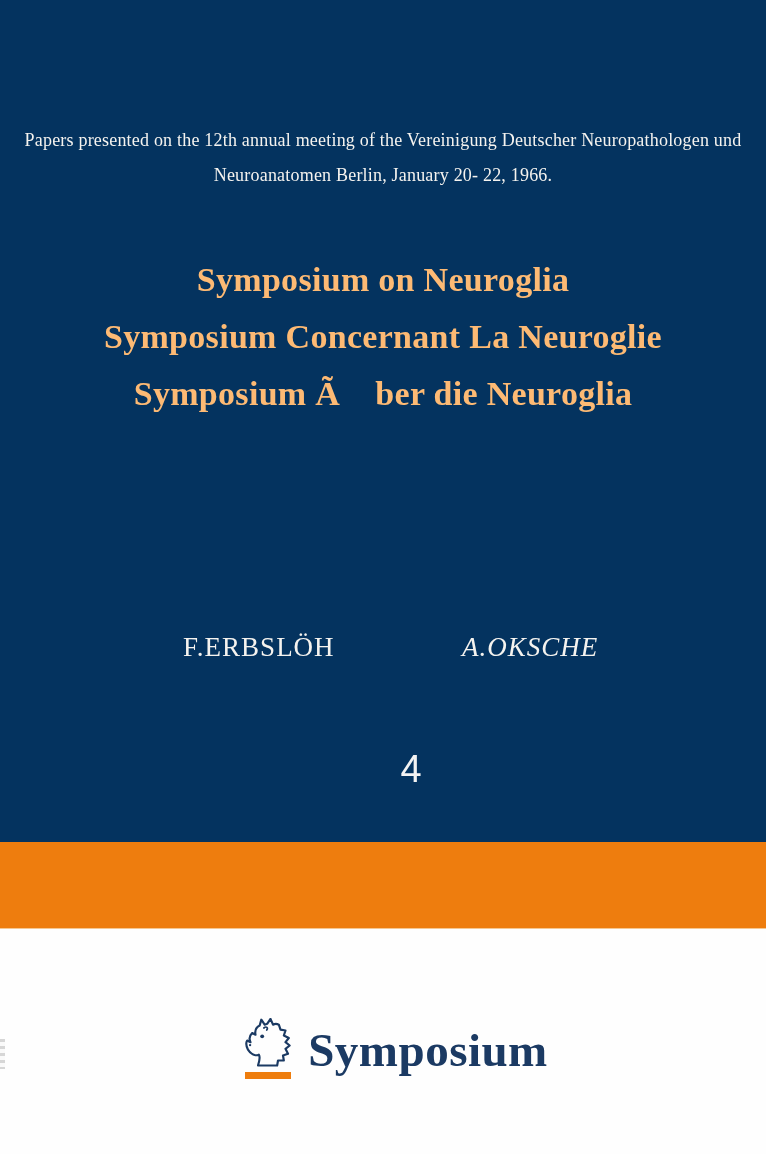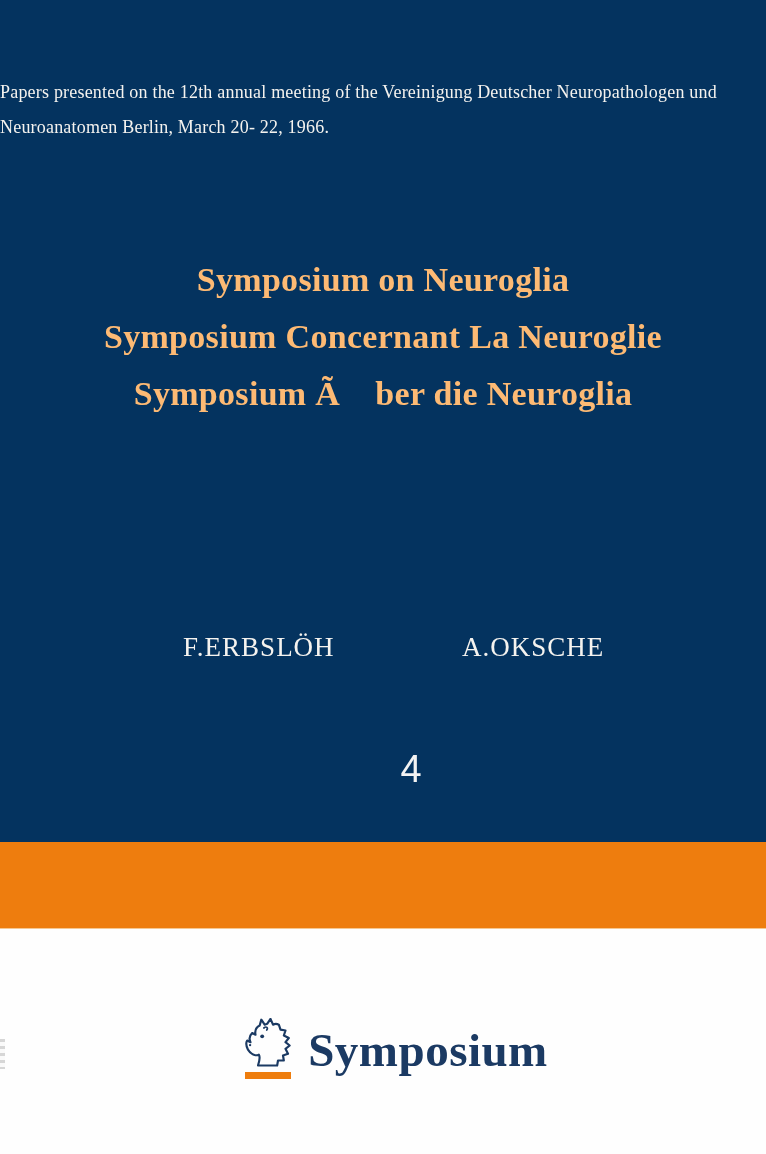--- a/index.html
+++ b/index.html
@@ -15,42 +15,42 @@
     width:766px;height:1154px;
     overflow:hidden;
     font-family:"Liberation Serif", serif;
   }
   
   .navy{
     position:absolute;top:0;left:0;width:766px;height:842px;
     background:var(--navy);
   }
   .note{
-    position:absolute;left:0;right:0;
+    position:absolute;left:0;right:0;text-align:center;
     color:var(--text-white);
-    font-size:18px;line-height:1;letter-spacing:0.2px;
+    font-size:18px;line-height:1;letter-spacing:0.2px;margin-top:48px;
   }
   .note1{top:83px;}
   .note2{top:118px;}
   .title{
     position:absolute;left:0;right:0;text-align:center;
     color:#fdba74;
     font-size:34px;font-weight:bold;line-height:1;letter-spacing:0.3px;
   }
   .t1{top:263px;}
   .t2{top:320px;}
   .t3{top:377px;}
   .authors{position:absolute;top:0;left:0;width:100%;height:100%;}
   .author{
     position:absolute;top:634px;
     color:var(--text-white);
     font-size:27px;line-height:1;letter-spacing:1px;font-weight:normal;
   }
   .a1{left:183px;}
-  .a2{left:462px;}
+  .a2{left:462px;font-style:italic;}
   .volume{
     position:absolute;top:750px;left:0;right:0;
     padding-left:56px;text-align:center;
     color:#f3f3f3;
     font-family:"Liberation Sans", sans-serif;
     font-size:38px;line-height:1;font-weight:normal;
   }
   
   .band{
     position:absolute;top:842px;left:0;width:766px;height:87px;
@@ -88,21 +88,21 @@
     font-size:47px;font-weight:bold;line-height:1;letter-spacing:0.5px;
   }
 </style>
 </head>
 <body>
 
 <div class="cover">
 
   <section class="navy">
     <p class="note note1">Papers presented on the 12th annual meeting of the Vereinigung Deutscher Neuropathologen und</p>
-    <p class="note note2">Neuroanatomen Berlin, March 20- 22, 1966.</p>
+    <p class="note note2">Neuroanatomen Berlin, January 20- 22, 1966.</p>
 
     <h1 class="title t1">Symposium on Neuroglia</h1>
     <h1 class="title t2">Symposium Concernant La Neuroglie</h1>
     <h1 class="title t3">Symposium Ã&nbsp;&nbsp;&nbsp;&nbsp;ber die Neuroglia</h1>
 
     <div class="authors">
       <span class="author a1">F.ERBSLÖH</span>
       <span class="author a2">A.OKSCHE</span>
     </div>
 

